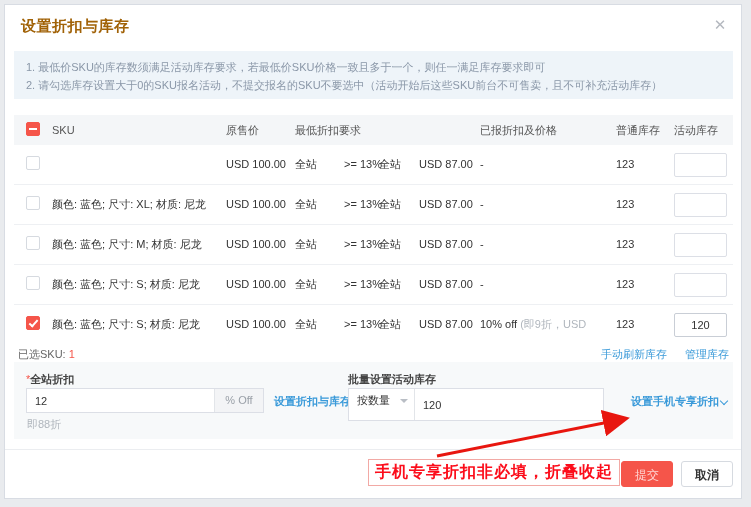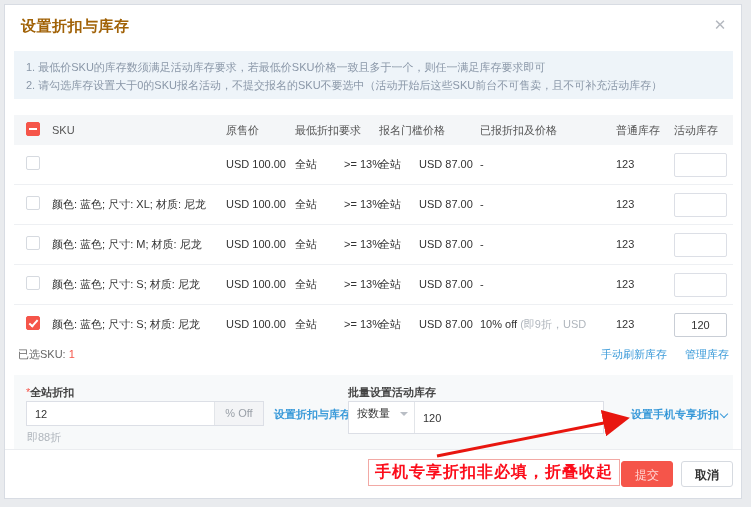--- a/index.html
+++ b/index.html
@@ -190,21 +190,21 @@
     color: #3a9ad9;
     font-size: 11px;
     cursor: pointer;
   }
   .link-refresh { position: absolute; right: 66px; top: 5px; }
   .link-manage  { position: absolute; right: 4px;  top: 5px; }
   
   .form-area {
     position: absolute;
     left: 9px;
-    top: 370px;
+    top: 357px;
     width: 719px;
     height: 77px;
     background: #f7f9fa;
     box-sizing: border-box;
   }
   .field-label {
     position: absolute;
     font-size: 11px;
     font-weight: bold;
     color: #444;
@@ -385,21 +385,20 @@
     <div class="notice-line">1. 最低价SKU的库存数须满足活动库存要求，若最低价SKU价格一致且多于一个，则任一满足库存要求即可</div>
     <div class="notice-line">2. 请勾选库存设置大于0的SKU报名活动，不提交报名的SKU不要选中（活动开始后这些SKU前台不可售卖，且不可补充活动库存）</div>
   </div>
 
   <div class="table">
     <div class="thead">
       <div class="chk indeterminate"></div>
       <div class="cell c-sku">SKU</div>
       <div class="cell c-price">原售价</div>
       <div class="cell c-mind">最低折扣要求</div>
-      <div class="cell c-thr">报名门槛价格</div>
       <div class="cell c-disc">已报折扣及价格</div>
       <div class="cell c-stock">普通库存</div>
       <div class="cell c-act">活动库存</div>
     </div>
 
     <div id="tbody">
         <div class="row">
           <div class="chk"></div>
           <div class="cell c-price">USD 100.00</div>
           <div class="cell c-mind">全站</div>

